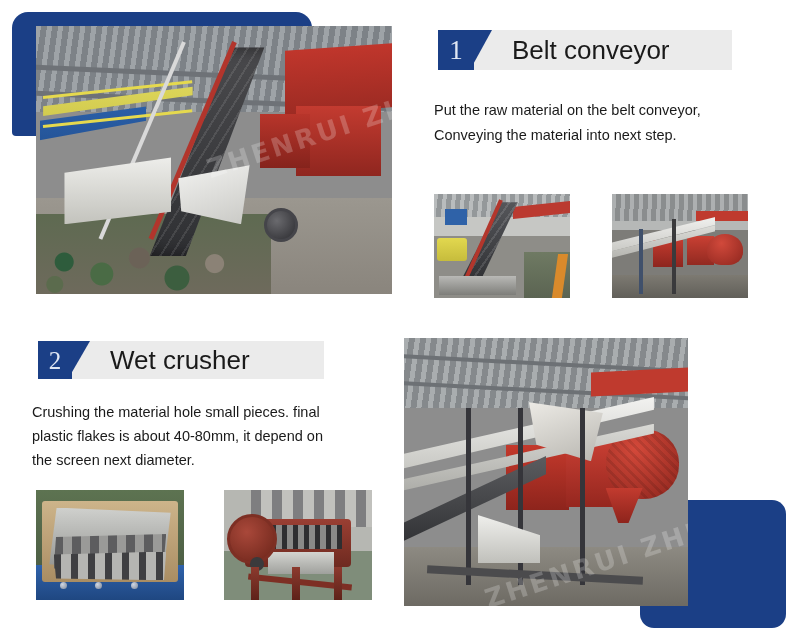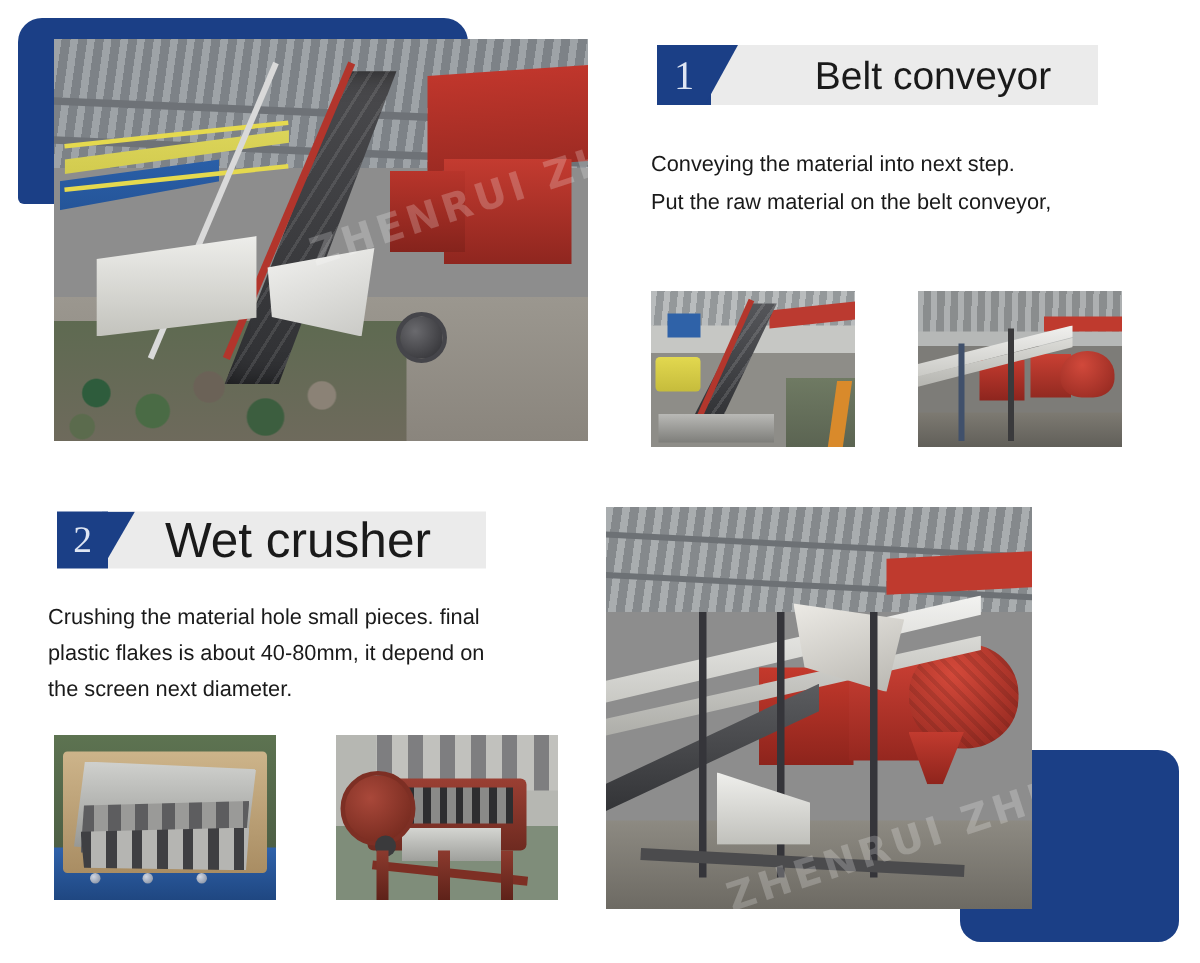--- a/index.html
+++ b/index.html
@@ -266,30 +266,30 @@
     content:""; position:absolute; right:-18px; top:0; height:100%; width:22px;
     background:#1b3f86; clip-path:polygon(0 0,100% 0,0 100%);
   }
   .step-title { color:#1a1a1a; font-weight:400; white-space:nowrap; }
 
   .step-body { position:absolute; color:#1a1a1a; }
   .step-body p { margin:0; }
 
   
   #step1-header { left:438px; top:30px; height:40px; }
-  #step1-header .title-strip { width:258px; padding-left:38px;justify-content:center; }
+  #step1-header .title-strip { width:258px; padding-left:38px; }
   #step1-header .num-badge { width:36px; height:40px; font-size:27px; }
   #step1-header .step-title { font-size:26px; }
   #step1-body { left:434px; top:98px; width:350px; font-size:14.5px; line-height:25px; }
 
   
   #step2-header { left:38px; top:341px; height:38px; }
   #step2-header .title-strip { width:252px; padding-left:38px; }
   #step2-header .num-badge { width:34px; height:38px; font-size:25px; }
-  #step2-header .step-title { font-size:33px; }
+  #step2-header .step-title { font-size:26px; }
   #step2-body { left:32px; top:400px; width:352px; font-size:14.5px; line-height:24px; }
 </style>
 </head>
 <body>
 
 <div class="page">
 
   <div class="blue-frame" id="frame-top-left"></div>
   <div class="blue-frame" id="frame-bottom-right"></div>
 
@@ -318,22 +318,22 @@
   </div>
 
   <div class="step-header" id="step1-header">
     <div class="num-badge">1</div>
     <div class="title-strip">
       <span class="step-title">Belt conveyor</span>
     </div>
   </div>
 
   <div class="step-body" id="step1-body">
+    <p>Put the raw material on the belt conveyor,</p>
     <p>Conveying the material into next step.</p>
-    <p>Put the raw material on the belt conveyor,</p>
   </div>
 
   <div class="photo" id="photo-t1">
     <div class="bg"></div>
     <div class="roof"></div>
     <div class="redstripe"></div>
     <div class="greenfloor"></div>
     <div class="blue"></div>
     <div class="yellow"></div>
     <div class="belt"></div>

